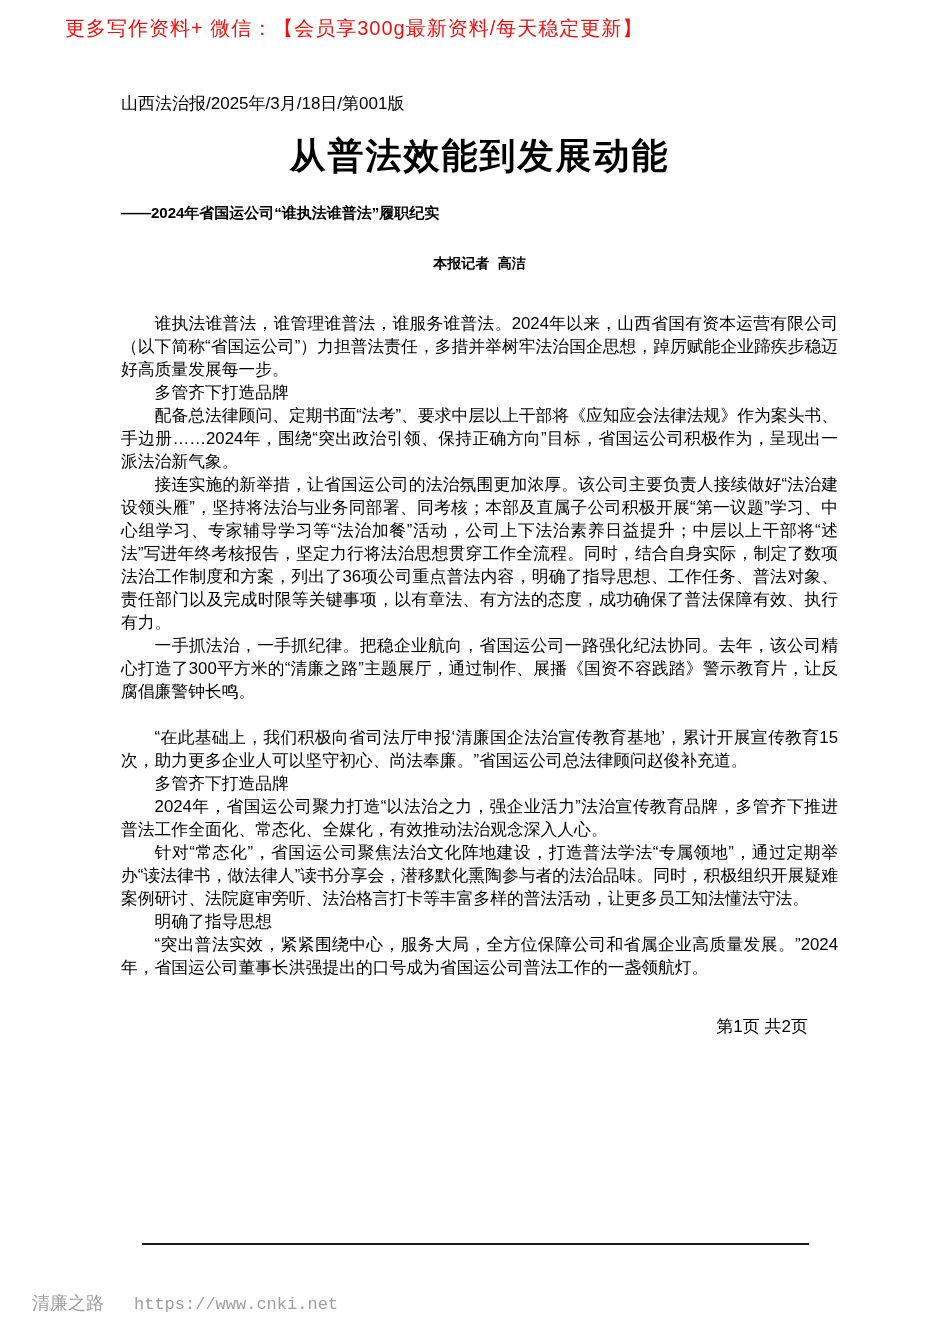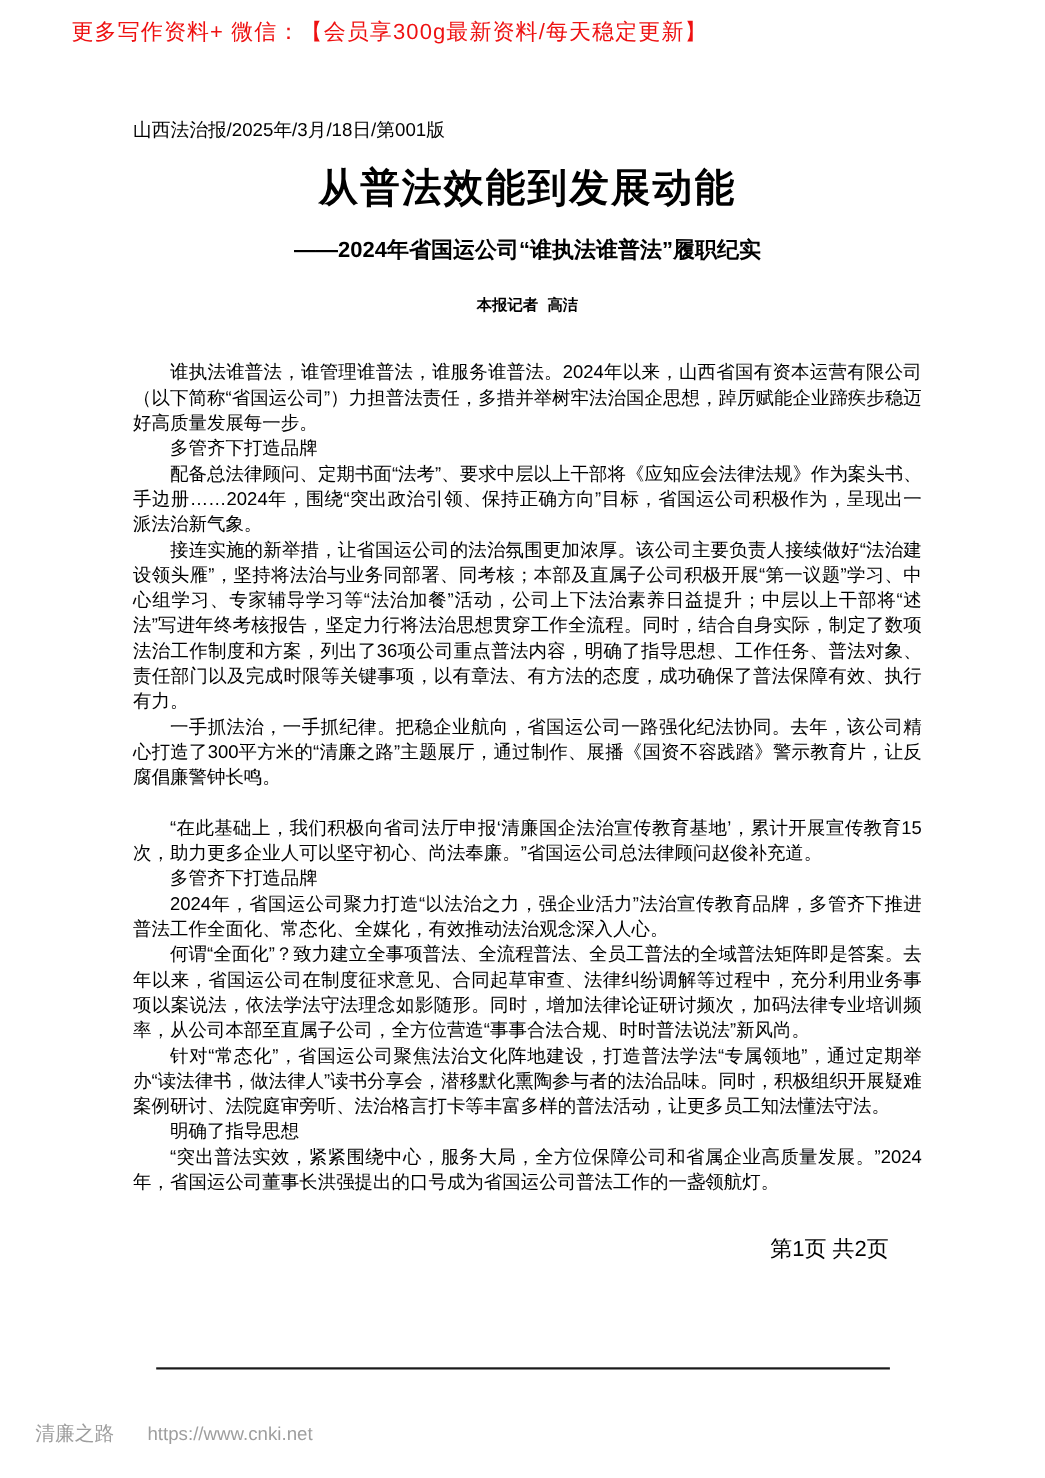--- a/index.html
+++ b/index.html
@@ -17,42 +17,42 @@
     left: 65px;
     top: 15px;
     font-size: 20px;
     font-weight: normal;
     letter-spacing: 1px;
     white-space: nowrap;
   }
   .article {
     position: absolute;
     left: 121px;
-    top: 15px;
+    top: 0;
     width: 717px;
   }
   .source {
     margin-top: 94px;
     font-size: 17px;
     line-height: 20px;
   }
   .title {
     margin: 27px 0 0 0;
     font-size: 36px;
     line-height: 30px;
     font-weight: bold;
     text-align: center;
     letter-spacing: 2px;
   }
   .subtitle {
     margin: 31px 0 5px 0;
-    font-size: 20px;
+    font-size: 15px;
     line-height: 22px;
     font-weight: bold;
-    text-align: center;
+    text-align: left;
   }
   .author {
     margin: 30px 0 0 0;
     font-size: 14px;
     line-height: 20px;
     font-weight: bold;
     text-align: center;
     font-family: Liberation Mono, monospace;
   }
   .body-text { margin-top: 38px; }
@@ -61,39 +61,39 @@
     font-size: 16.8px;
     line-height: 23px;
     text-align: justify;
     text-indent: 2em;
   }
   .body-text p.gap { height: 23px; }
   .page-info {
     margin-top: 36px;
     padding-right: 30px;
     text-align: right;
-    font-size: 20px;
+    font-size: 17px;
   }
   .bottom-rule {
     position: absolute;
     left: 142px;
     top: 1243px;
     width: 667px;
     height: 2px;
     background: #1a1a1a;
   }
   .watermark {
     position: absolute;
     left: 32px;
     top: 1291px;
     font-size: 18px;
     white-space: nowrap;
   }
   .watermark .wm-url {
-    font-family: Liberation Sans, sans-serif;
+    font-family: Liberation Mono, monospace;
     font-size: 17px;
     margin-left: 30px;
   }
 </style>
 </head>
 <body>
 
 <div class="banner" style="color: rgb(238, 17, 17);">更多写作资料+ 微信：【会员享300g最新资料/每天稳定更新】</div>
 
 <div class="article">
@@ -104,21 +104,20 @@
   <div class="body-text">
       <p class="body">谁执法谁普法，谁管理谁普法，谁服务谁普法。2024年以来，山西省国有资本运营有限公司（以下简称“省国运公司”）力担普法责任，多措并举树牢法治国企思想，踔厉赋能企业蹄疾步稳迈好高质量发展每一步。</p>
       <p class="subhead">多管齐下打造品牌</p>
       <p class="body">配备总法律顾问、定期书面“法考”、要求中层以上干部将《应知应会法律法规》作为案头书、手边册……2024年，围绕“突出政治引领、保持正确方向”目标，省国运公司积极作为，呈现出一派法治新气象。</p>
       <p class="body">接连实施的新举措，让省国运公司的法治氛围更加浓厚。该公司主要负责人接续做好“法治建设领头雁”，坚持将法治与业务同部署、同考核；本部及直属子公司积极开展“第一议题”学习、中心组学习、专家辅导学习等“法治加餐”活动，公司上下法治素养日益提升；中层以上干部将“述法”写进年终考核报告，坚定力行将法治思想贯穿工作全流程。同时，结合自身实际，制定了数项法治工作制度和方案，列出了36项公司重点普法内容，明确了指导思想、工作任务、普法对象、责任部门以及完成时限等关键事项，以有章法、有方法的态度，成功确保了普法保障有效、执行有力。</p>
       <p class="body">一手抓法治，一手抓纪律。把稳企业航向，省国运公司一路强化纪法协同。去年，该公司精心打造了300平方米的“清廉之路”主题展厅，通过制作、展播《国资不容践踏》警示教育片，让反腐倡廉警钟长鸣。</p>
       <p class="gap"></p>
       <p class="body">“在此基础上，我们积极向省司法厅申报‘清廉国企法治宣传教育基地’，累计开展宣传教育15次，助力更多企业人可以坚守初心、尚法奉廉。”省国运公司总法律顾问赵俊补充道。</p>
       <p class="subhead">多管齐下打造品牌</p>
       <p class="body">2024年，省国运公司聚力打造“以法治之力，强企业活力”法治宣传教育品牌，多管齐下推进普法工作全面化、常态化、全媒化，有效推动法治观念深入人心。</p>
-      <p class="body">何谓“全面化”？致力建立全事项普法、全流程普法、全员工普法的全域普法矩阵即是答案。去年以来，省国运公司在制度征求意见、合同起草审查、法律纠纷调解等过程中，充分利用业务事项以案说法，依法学法守法理念如影随形。同时，增加法律论证研讨频次，加码法律专业培训频率，从公司本部至直属子公司，全方位营造“事事合法合规、时时普法说法”新风尚。</p>
       <p class="body">针对“常态化”，省国运公司聚焦法治文化阵地建设，打造普法学法“专属领地”，通过定期举办“读法律书，做法律人”读书分享会，潜移默化熏陶参与者的法治品味。同时，积极组织开展疑难案例研讨、法院庭审旁听、法治格言打卡等丰富多样的普法活动，让更多员工知法懂法守法。</p>
       <p class="subhead">明确了指导思想</p>
       <p class="body">“突出普法实效，紧紧围绕中心，服务大局，全方位保障公司和省属企业高质量发展。”2024年，省国运公司董事长洪强提出的口号成为省国运公司普法工作的一盏领航灯。</p>
     </div>
   <div class="page-info">第1页 共2页</div>
 </div>
 
 <div class="bottom-rule"></div>
 
 <div class="watermark" style="color: rgb(158, 158, 158);">

